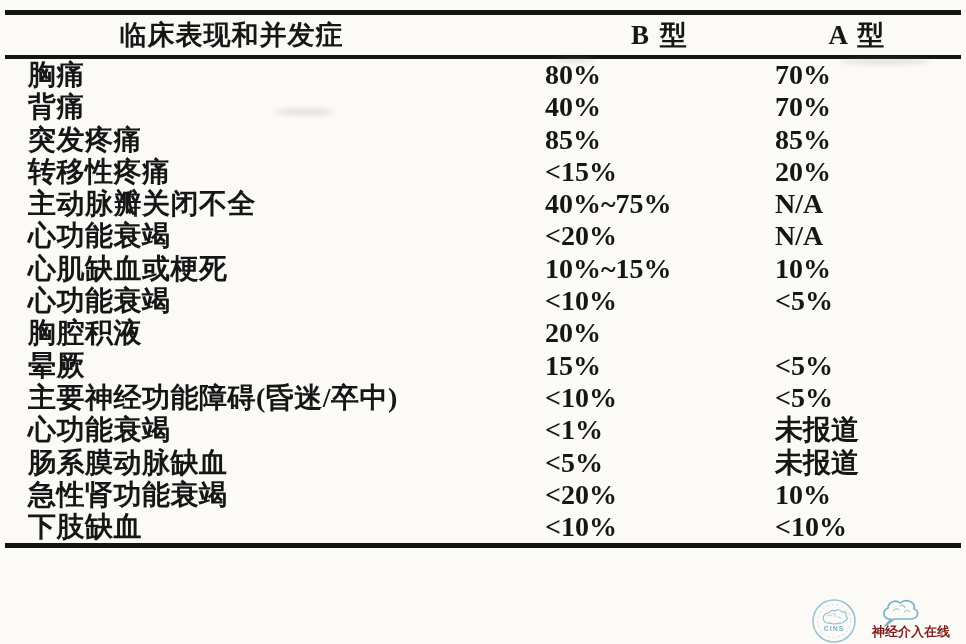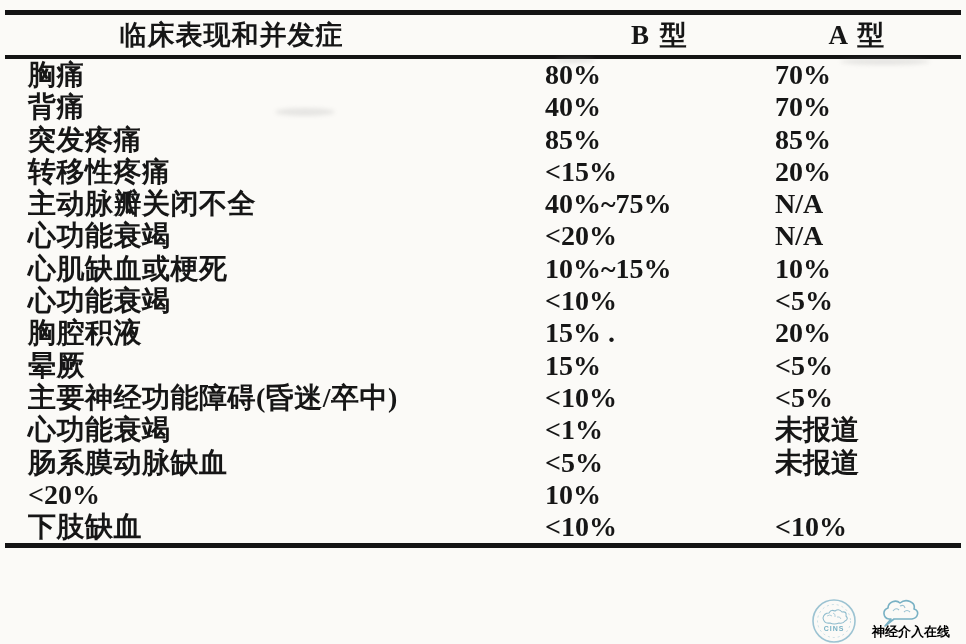--- a/index.html
+++ b/index.html
@@ -48,21 +48,21 @@
     position:absolute; right:6px; top:597px;
     display:flex; align-items:flex-start; gap:8px;
     z-index:3;
   }
   .wm-badge { width:48px; height:48px; }
   .wm-site { position:relative; width:94px; height:46px; }
   .wm-site svg { position:absolute; left:14px; top:0; }
   .wm-site .site-text {
     position:absolute; left:6px; top:26px;
     font-size:13px; font-weight:bold;
-    color:#000000; letter-spacing:0px;
+    color:#7f1d1d; letter-spacing:0px;
     font-family:"Liberation Sans","DejaVu Sans",sans-serif;
     white-space:nowrap;
   }
 </style>
 </head>
 <body>
 
 <div class="page">
 
   <div class="smudge s1"></div>
@@ -116,21 +116,20 @@
       <div class="val">10%~15%</div>
       <div class="val">10%</div>
     </div>
     <div class="grid trow">
       <div class="label">心功能衰竭</div>
       <div class="val">&lt;10%</div>
       <div class="val">&lt;5%</div>
     </div>
     <div class="grid trow">
       <div class="label">胸腔积液</div>
-      <div class="val">15% .</div>
       <div class="val">20%</div>
     </div>
     <div class="grid trow">
       <div class="label">晕厥</div>
       <div class="val">15%</div>
       <div class="val">&lt;5%</div>
     </div>
     <div class="grid trow">
       <div class="label">主要神经功能障碍(昏迷/卒中)</div>
       <div class="val">&lt;10%</div>
@@ -140,20 +139,21 @@
       <div class="label">心功能衰竭</div>
       <div class="val">&lt;1%</div>
       <div class="val">未报道</div>
     </div>
     <div class="grid trow">
       <div class="label">肠系膜动脉缺血</div>
       <div class="val">&lt;5%</div>
       <div class="val">未报道</div>
     </div>
     <div class="grid trow">
+      <div class="label">急性肾功能衰竭</div>
       <div class="val">&lt;20%</div>
       <div class="val">10%</div>
     </div>
     <div class="grid trow">
       <div class="label">下肢缺血</div>
       <div class="val">&lt;10%</div>
       <div class="val">&lt;10%</div>
     </div>
   </div>
 

